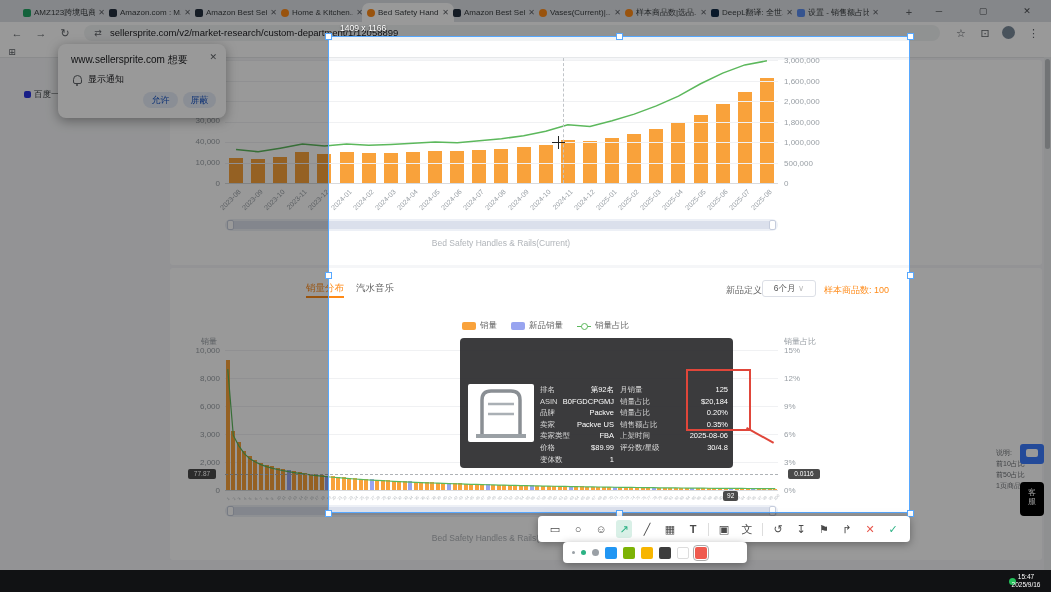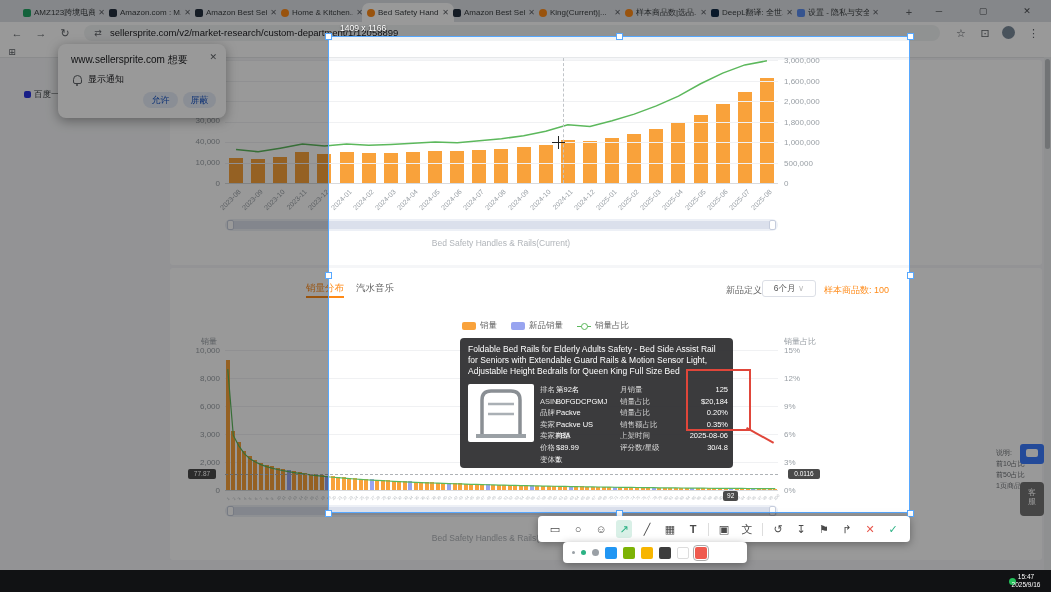--- a/index.html
+++ b/index.html
@@ -37,21 +37,21 @@
   .badge{background:#4a4a4a;color:#fff;font-size:6.5px;border-radius:2px;text-align:center;line-height:10px;}
   .tabitem{font-size:9.5px;color:#666;}
   .tabitem.on{color:#ff8a17;}
   .legsw{width:14px;height:8px;border-radius:2px;}
   
   #tooltip{left:460px;top:338px;width:273px;height:130px;background:rgba(44,44,46,0.93);
     border-radius:4px;z-index:15;color:#fff;}
   #ttitle{position:absolute;left:8px;top:6px;width:258px;font-size:8.5px;line-height:11px;}
   .trow{position:absolute;height:12px;font-size:7.5px;line-height:12px;}
   .tl1{position:absolute;left:80px;color:#d8d8d8;}
-  .tv1{position:absolute;left:96px;width:58px;text-align:left;}
+  .tv1{position:absolute;left:96px;width:58px;text-align:right;}
   .tl2{position:absolute;left:160px;color:#d8d8d8;}
   .tv2{position:absolute;left:192px;width:76px;text-align:right;}
   
   #perm{left:58px;top:44px;width:168px;height:74px;background:#fff;border-radius:8px;
     box-shadow:0 3px 12px rgba(0,0,0,.35);z-index:20;}
   #perm .t{position:absolute;left:13px;top:9px;font-size:10px;color:#202124;}
   #perm .x{position:absolute;right:9px;top:8px;font-size:9px;color:#5f6368;}
   .bell{position:absolute;left:15px;top:31px;width:7px;height:7px;border:1px solid #5f6368;
     border-radius:50% 50% 2px 2px;}
   .bell:after{content:"";position:absolute;left:2px;bottom:-3px;width:2px;height:2px;border-radius:50%;background:#5f6368;}
@@ -117,36 +117,36 @@
         <div class="tl">Bed Safety Handl...</div>
         <div class="tclose">✕</div>
       </div>
       <div class="abs tab" style="left: 448px; width: 82px;">
         <div class="fav" style="background: rgb(35, 47, 62); border-radius: 2px;"></div>
         <div class="tl">Amazon Best Sell...</div>
         <div class="tclose">✕</div>
       </div>
       <div class="abs tab" style="left: 534px; width: 82px;">
         <div class="fav" style="background: rgb(255, 138, 23); border-radius: 50%;"></div>
-        <div class="tl">King(Current)|...</div>
+        <div class="tl">Vases(Current)|...</div>
         <div class="tclose">✕</div>
       </div>
       <div class="abs tab" style="left: 620px; width: 82px;">
         <div class="fav" style="background: rgb(255, 138, 23); border-radius: 50%;"></div>
         <div class="tl">样本商品数|选品...</div>
         <div class="tclose">✕</div>
       </div>
       <div class="abs tab" style="left: 706px; width: 82px;">
         <div class="fav" style="background: rgb(15, 43, 70); border-radius: 2px;"></div>
         <div class="tl">DeepL翻译: 全世...</div>
         <div class="tclose">✕</div>
       </div>
       <div class="abs tab" style="left: 792px; width: 82px;">
         <div class="fav" style="background: rgb(91, 141, 239); border-radius: 2px;"></div>
-        <div class="tl">设置 - 隐私与安全</div>
+        <div class="tl">设置 - 销售额占比</div>
         <div class="tclose">✕</div>
       </div>
       <div class="abs gbtn" style="left: 902px; top: 5px; width: 14px; font-size: 11px;">+</div>
       <div class="abs winctl" style="left: 922px;">─</div>
       <div class="abs winctl" style="left: 966px;">▢</div>
       <div class="abs winctl" style="left: 1010px;">✕</div>
     </div>
   <div class="abs" id="navbar">
     <div class="abs gbtn" style="left:10px;top:4px;width:14px;">←</div>
     <div class="abs gbtn" style="left:34px;top:4px;width:14px;">→</div>
@@ -208,30 +208,29 @@
     <div class="hthumb"></div>
       <div class="grip" style="left:2px;"></div>
       <div class="grip" style="right:2px;"></div>
   </div>
   <div class="abs cap" style="left:325px;top:533px;width:352px;">Bed Safety Handles &amp; Rails(Current)</div>
 
   <div id="sidenotes"></div>
   <div class="abs" style="left:1020px;top:444px;width:24px;height:20px;background:#3b7cff;border-radius:3px;z-index:4;">
     <div class="abs" style="left:6px;top:5px;width:12px;height:8px;background:#fff;border-radius:2px;"></div>
   </div>
-  <div class="abs" style="left:1020px;top:482px;width:24px;height:34px;background:#737373;border-radius:4px;z-index:4;color:#fff;font-size:8px;text-align:center;padding-top:6px;box-sizing:border-box;line-height:9px;">
+  <div class="abs" style="left:1020px;top:482px;width:24px;height:34px;background:#000000;border-radius:4px;z-index:4;color:#fff;font-size:8px;text-align:center;padding-top:6px;box-sizing:border-box;line-height:9px;">
     <span style="display:inline-block;width:10px;">客服</span>
   </div>
 
   <div class="abs" style="left:1044px;top:57px;width:7px;height:513px;background:#eef0f2;">
     <div class="abs" style="left:1px;top:2px;width:5px;height:90px;background:#bcc0c4;border-radius:3px;"></div>
   </div>
 
   <div class="abs" id="tooltip">
-    <div id="ttitle">Foldable Bed Rails for Elderly Adults Safety - Bed Side Assist Rail for Seniors with Extendable Guard Rails &amp; Motion Sensor Light, Adjustable Height Bedrails for Queen King Full Size Bed</div>
     <div class="abs" style="left:8px;top:46px;width:66px;height:58px;background:#fff;border-radius:2px;">
       <svg width="66" height="58" viewBox="0 0 66 58">
           <path d="M14 52 V16 Q14 7 23 7 H43 Q52 7 52 16 V52" stroke="#8a8f94" stroke-width="3.5" fill="none"></path>
           <path d="M20 20 H46 M20 30 H46" stroke="#aab0b5" stroke-width="2.5"></path>
           <rect x="8" y="50" width="50" height="4" fill="#9aa0a5"></rect>
         </svg>
     </div>
     <div id="trows">
         <div class="trow" style="left: 0px; top: 46px; width: 273px;">
           <div class="tl1">排名</div>

